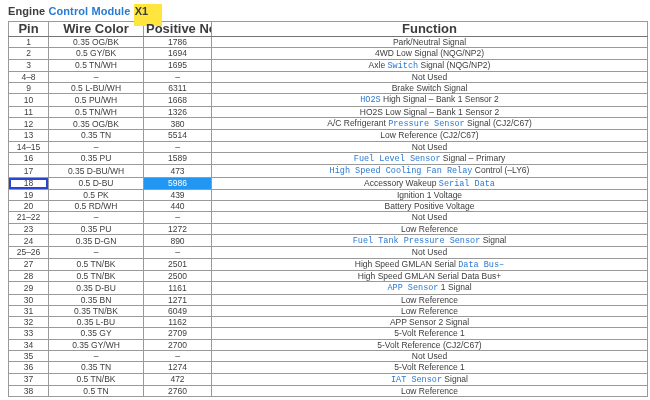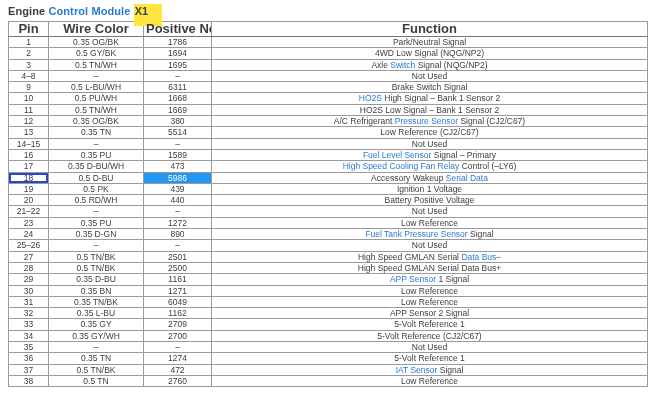--- a/index.html
+++ b/index.html
@@ -55,21 +55,21 @@
     line-height: 14px;
     font-size: 13px;
     font-weight: bold;
     border-bottom: 1px solid var(--border-outer);
   }
   col.c-pin  { width: 40px; }
   col.c-wire { width: 95px; }
   col.c-circ { width: 68px; }
   col.c-fn   { width: 436px; }
   td.fn { text-align: left; padding-left: 4px; }
-  td .link { color: var(--link); cursor: pointer; }
+  td .link { color: var(--link); cursor: pointer; font-family: Liberation Mono, monospace; }
   td.focused { box-shadow: inset 0 0 0 2px var(--sel-outline); }
   td.selected { background: var(--sel-fill); color: #ffffff; }
 </style>
 </head>
 <body>
 
 <div class="page-title">
   <span>Engine </span><span class="title-link">Control Module</span><span> </span><span class="title-highlight">X1</span>
 </div>
 
@@ -121,21 +121,21 @@
       </tr>
       <tr>
         <td>10</td>
         <td>0.5 PU/WH</td>
         <td>1668</td>
         <td class="fn"><span class="link">HO2S</span><span> High Signal – Bank 1 Sensor 2</span></td>
       </tr>
       <tr>
         <td>11</td>
         <td>0.5 TN/WH</td>
-        <td>1669</td>
+        <td>1326</td>
         <td class="fn"><span>HO2S Low Signal – Bank 1 Sensor 2</span></td>
       </tr>
       <tr>
         <td>12</td>
         <td>0.35 OG/BK</td>
         <td>380</td>
         <td class="fn"><span>A/C Refrigerant </span><span class="link">Pressure Sensor</span><span> Signal (CJ2/C67)</span></td>
       </tr>
       <tr>
         <td>13</td>

